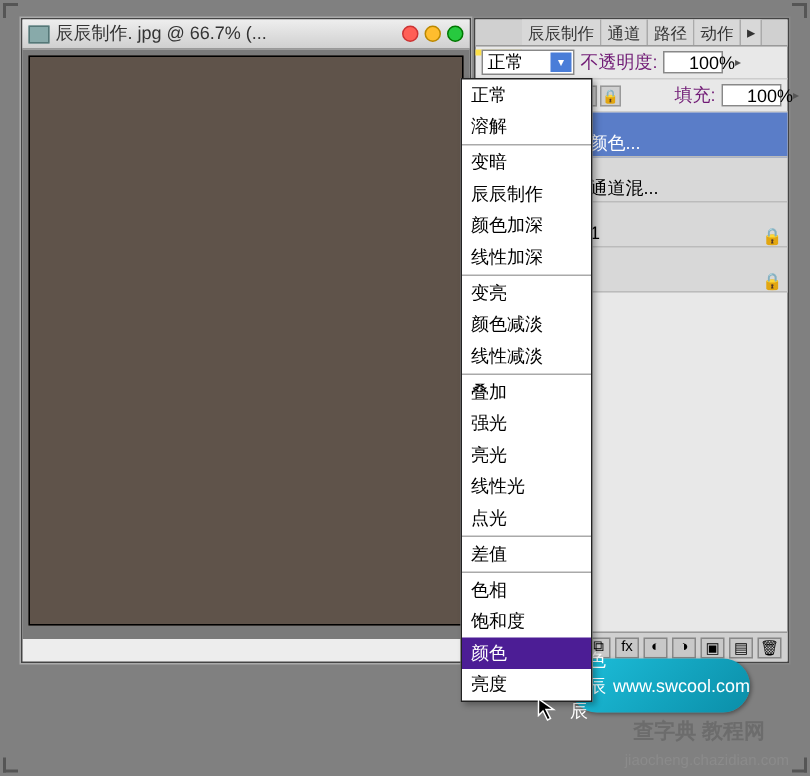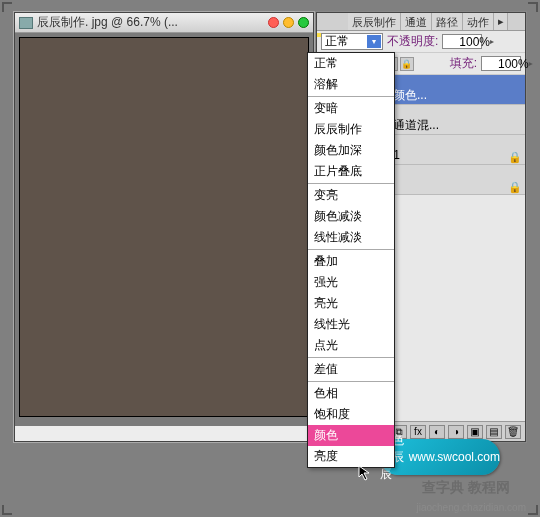--- a/index.html
+++ b/index.html
@@ -46,21 +46,21 @@
 .thumb { width:24px; height:22px; background:#fff; border:1px solid #666; }
 .thumb.dark { background:#5f534a; }
 .lname { flex:1; white-space:nowrap; overflow:hidden; text-overflow:ellipsis; }
 .lockicon { font-size:11px; color:#555; }
 
 .panel-foot { position:absolute; bottom:0; left:0; right:0; height:20px; background:#d0d0d0; border-top:1px solid #999; display:flex; align-items:center; justify-content:flex-end; gap:3px; padding:0 4px; }
 .panel-foot span { width:16px; height:14px; background:#c8c8c8; border:1px solid #888; display:flex; align-items:center; justify-content:center; font-size:10px; }
 
 .dropdown { position:absolute; top:52px; left:307px; width:88px; background:#fff; border:1px solid #222; z-index:100; box-shadow:2px 2px 4px rgba(0,0,0,.3); }
 .dd-item { padding:2px 6px; color:#000; cursor:pointer; }
-.dd-item.hl { background:#ec4899; color:#fff; }
+.dd-item.hl { background:#4c1d95; color:#fff; }
 .dd-sep { height:1px; background:#aaa; margin:1px 0; }
 
 .cursor { position:absolute; left:358px; top:465px; z-index:200; pointer-events:none; }
 .cursor svg { width:16px; height:16px; }
 
 .bubble { position:absolute; right:40px; bottom:42px; width:120px; height:36px; background:linear-gradient(135deg,#1dbfdb,#0b8ea8); border-radius:18px; color:#fff; display:flex; flex-direction:row; align-items:center; justify-content:center; font-size:11px; z-index:90; box-shadow:1px 1px 3px rgba(0,0,0,.4); }
 .bubble::before { content:""; position:absolute; left:-12px; top:12px; border:6px solid transparent; border-right-color:#1dbfdb; }
 
 .wm1 { position:absolute; right:30px; bottom:20px; color:rgba(100,100,100,.7); font-size:14px; font-weight:bold; z-index:50; }
 .wm2 { position:absolute; right:14px; bottom:4px; color:rgba(150,150,150,.5); font-size:10px; z-index:50; }
@@ -159,21 +159,21 @@
   </div>
 </div>
 
 <div class="dropdown" id="blend-dropdown">
     <div class="dd-item">正常</div>
     <div class="dd-item">溶解</div>
     <div class="dd-sep"></div>
     <div class="dd-item">变暗</div>
     <div class="dd-item">辰辰制作</div>
     <div class="dd-item">颜色加深</div>
-    <div class="dd-item">正片叠底</div>
+    <div class="dd-item">线性加深</div>
     <div class="dd-sep"></div>
     <div class="dd-item">变亮</div>
     <div class="dd-item">颜色减淡</div>
     <div class="dd-item">线性减淡</div>
     <div class="dd-sep"></div>
     <div class="dd-item">叠加</div>
     <div class="dd-item">强光</div>
     <div class="dd-item">亮光</div>
     <div class="dd-item">线性光</div>
     <div class="dd-item">点光</div>

